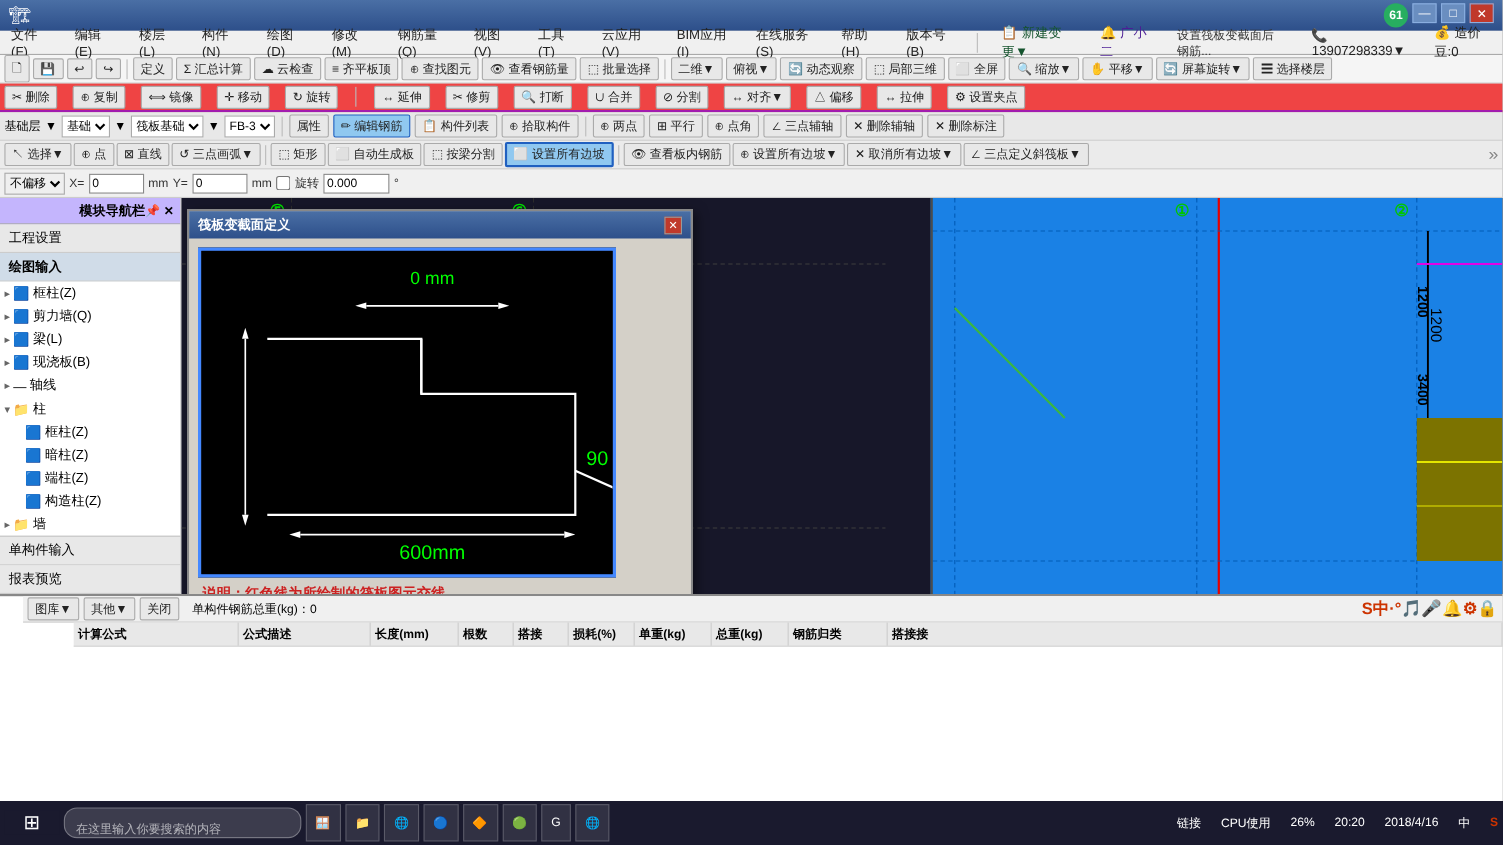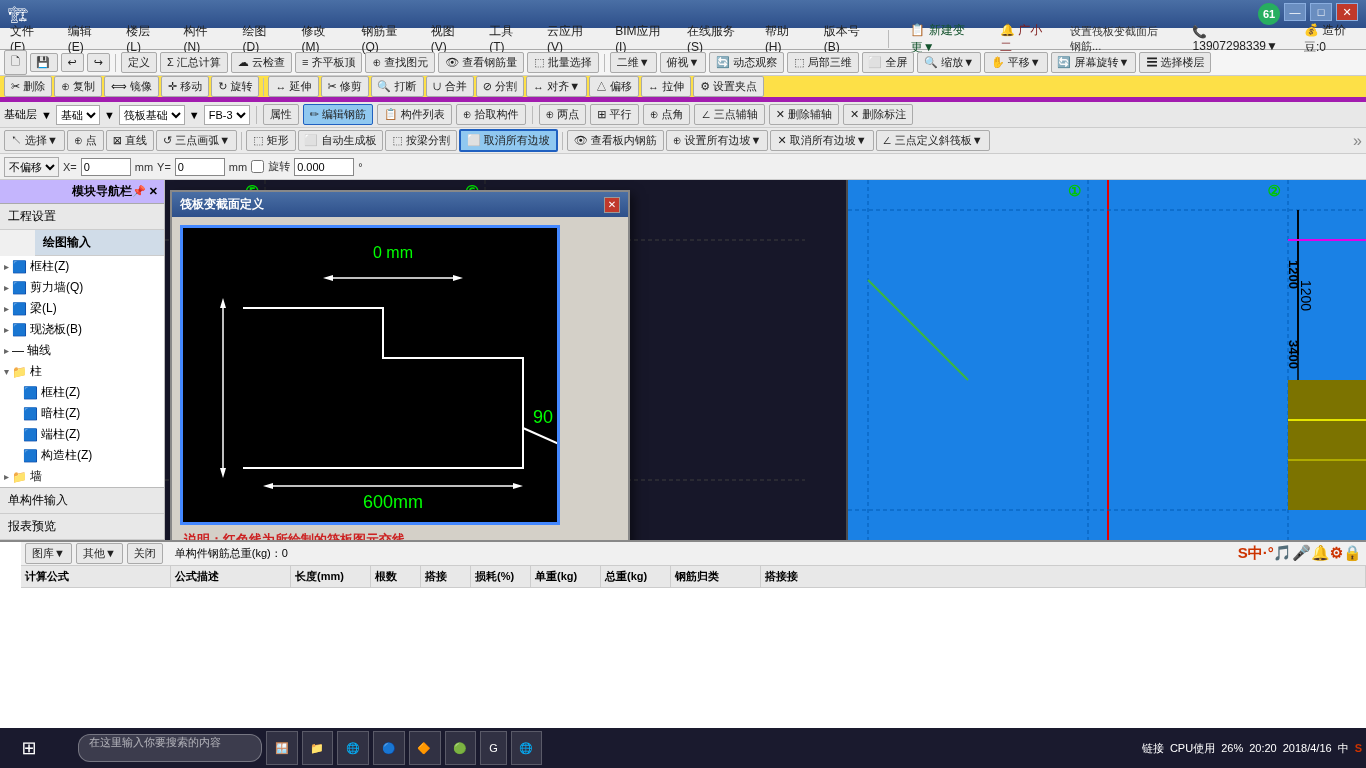--- a/index.html
+++ b/index.html
@@ -74,27 +74,27 @@
       font-size: 11px;
       cursor: pointer;
       white-space: nowrap;
       color: #222;
       display: flex; align-items: center; gap: 2px;
     }
     .toolbar-sep { width: 1px; height: 18px; background: #bbb; margin: 0 2px; }
 
     
     .toolbar-row2 {
-      background: #fde047;
+      background: #ef4444;
       height: 26px;
       display: flex;
       align-items: center;
-      border-bottom: 5px solid #a21caf;
-      padding: 0 4px;
-      gap: 2px;
+      border-bottom: 2px solid #a21caf;
+      padding: 0 4px;
+      gap: 14px;
       overflow: hidden;
     }
 
     
     .toolbar-row3 {
       background: #ebebeb;
       height: 26px;
       display: flex;
       align-items: center;
       border-bottom: 1px solid #ccc;
@@ -234,20 +234,21 @@
       font-size: 11px;
     }
     #bottom-table-header {
       background: #e8e8e8;
       height: 22px;
       display: flex;
       align-items: center;
       border-bottom: 1px solid #ccc;
       font-size: 11px;
       font-weight: bold;
+      margin-left: 46px;
     }
     .table-col {
       padding: 0 4px;
       border-right: 1px solid #ccc;
       height: 100%;
       display: flex;
       align-items: center;
       overflow: hidden;
       white-space: nowrap;
     }
@@ -311,29 +312,28 @@
       display: flex; align-items: center; justify-content: center;
     }
     .taskbar-search {
       background: rgba(255,255,255,0.15);
       border: 1px solid rgba(255,255,255,0.3);
       border-radius: 12px;
       height: 28px;
       padding: 0 10px;
       color: white;
       font-size: 11px;
-      display: flex; align-items: flex-start;
-      width: 184px;
-      margin-left: 20px;
+      display: flex; align-items: flex-end;
+      width: 216px;
     }
     .taskbar-right {
       margin-left: auto;
       display: flex;
       align-items: center;
-      gap: 6px;
+      gap: 18px;
       color: white;
       font-size: 11px;
     }
 
     
     .modal-svg { position: absolute; top: 0; left: 0; width: 100%; height: 100%; }
 
     
     #coord-toolbar {
       background: #f0f0f0;
@@ -399,21 +399,21 @@
   <span class="menu-item">钢筋量(Q)</span>
   <span class="menu-item">视图(V)</span>
   <span class="menu-item">工具(T)</span>
   <span class="menu-item">云应用(V)</span>
   <span class="menu-item">BIM应用(I)</span>
   <span class="menu-item">在线服务(S)</span>
   <span class="menu-item">帮助(H)</span>
   <span class="menu-item">版本号(B)</span>
   <span class="toolbar-sep"></span>
   <span class="menu-item" style="color:#14532d;">📋 新建变更▼</span>
-  <span class="menu-item" style="color:#7f1d1d;">🔔 广小二</span>
+  <span class="menu-item" style="color:#4c1d95;">🔔 广小二</span>
   <span class="menu-item" style="color:#333;font-size:11px;">设置筏板变截面后钢筋...</span>
   <span class="menu-item">📞 13907298339▼</span>
   <span class="menu-item">💰 造价豆:0</span>
 </div>
 
 <div class="toolbar-row">
   <button class="toolbar-btn">🗋</button>
   <button class="toolbar-btn">💾</button>
   <button class="toolbar-btn">↩</button>
   <button class="toolbar-btn">↪</button>
@@ -485,21 +485,21 @@
 
 <div class="toolbar-row3">
   <button class="toolbar-btn">↖ 选择▼</button>
   <button class="toolbar-btn">⊕ 点</button>
   <button class="toolbar-btn">⊠ 直线</button>
   <button class="toolbar-btn">↺ 三点画弧▼</button>
   <div class="toolbar-sep"></div>
   <button class="toolbar-btn">⬚ 矩形</button>
   <button class="toolbar-btn">⬜ 自动生成板</button>
   <button class="toolbar-btn">⬚ 按梁分割</button>
-  <button class="toolbar-btn highlight-btn">⬜ 取消所有边坡</button>
+  <button class="toolbar-btn highlight-btn">⬜ 设置所有边坡</button>
   <div class="toolbar-sep"></div>
   <button class="toolbar-btn">👁 查看板内钢筋</button>
   <button class="toolbar-btn">⊕ 设置所有边坡▼</button>
   <button class="toolbar-btn">✕ 取消所有边坡▼</button>
   <button class="toolbar-btn">∠ 三点定义斜筏板▼</button>
   <span style="margin-left:auto;font-size:16px;color:#888;">»</span>
 </div>
 
 <div id="coord-toolbar">
   <select style="height:20px;font-size:11px;border:1px solid #aaa;">
@@ -520,21 +520,21 @@
 <div style="display:flex; height:360px; position:relative;">
 
   <div id="sidebar">
     <div id="sidebar-header">
       <span>模块导航栏</span>
       <span style="cursor:pointer;font-size:11px;">📌 ✕</span>
     </div>
     <div class="sidebar-footer-item">
       <span>工程设置</span>
     </div>
-    <div class="sidebar-footer-item" style="background:#d0dce8;font-weight:bold;margin-left:35px;">
+    <div class="sidebar-footer-item" style="background:#d0dce8;font-weight:bold;">
       <span>绘图输入</span>
     </div>
     <div class="tree-container">
 
       <div class="tree-node level1">
           <span class="tree-toggle">▸</span>
           <span>🟦</span>
           <span>框柱(Z)</span>
         </div>
       <div class="tree-node level1">

